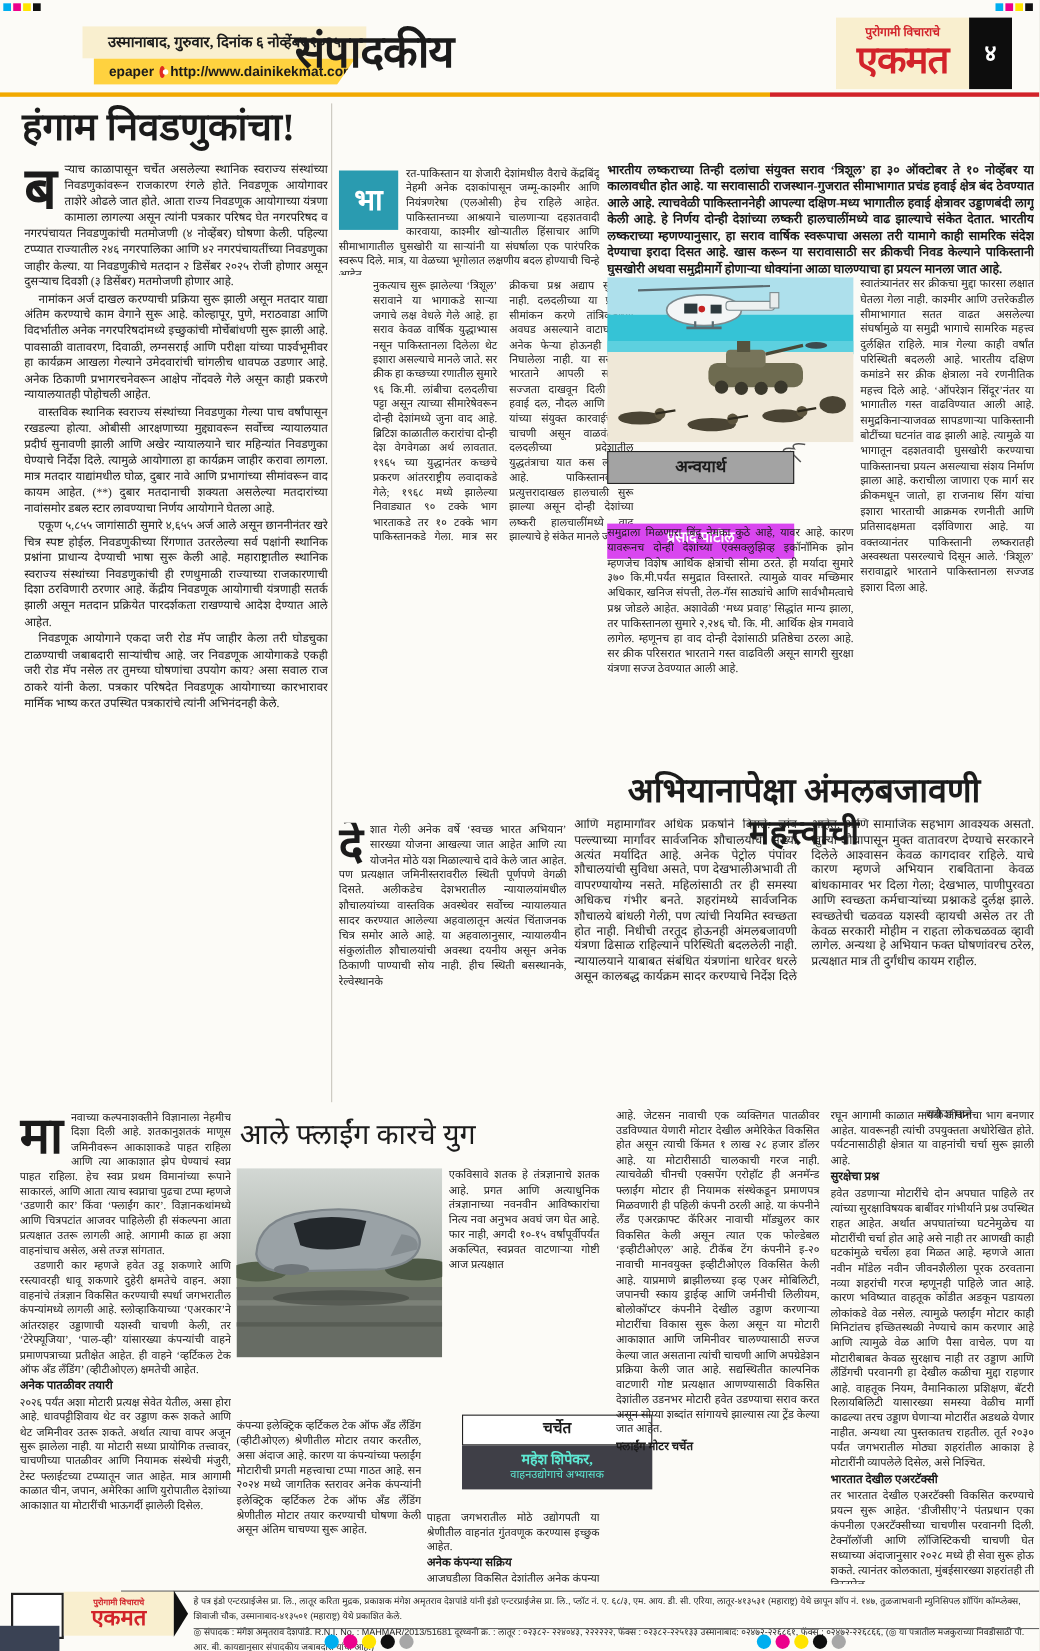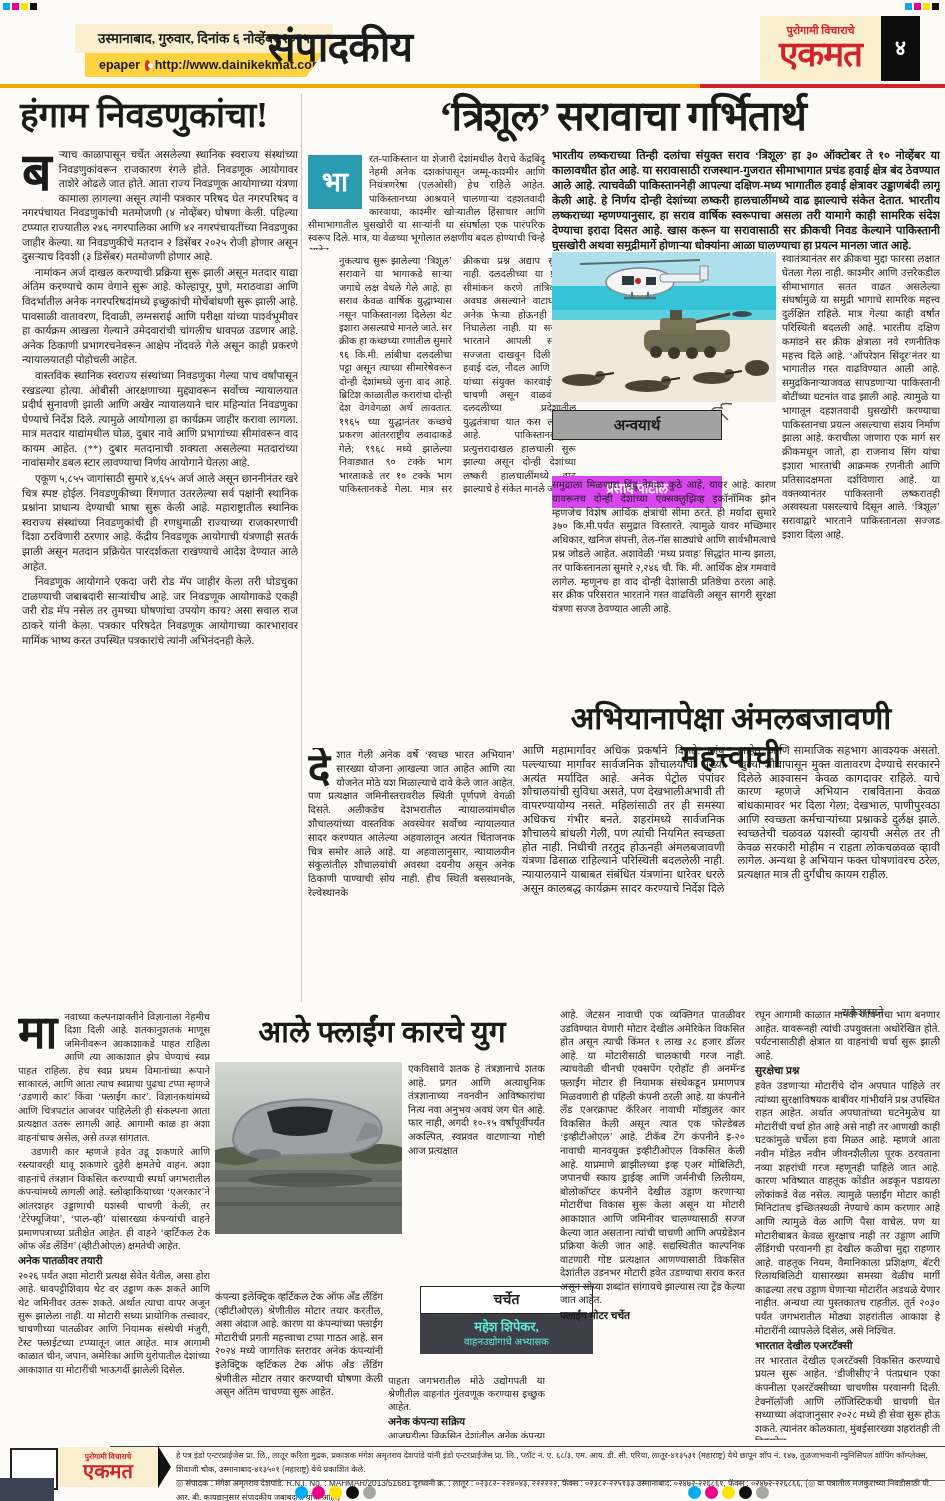--- a/index.html
+++ b/index.html
@@ -58,22 +58,22 @@
   
   .a3-left{left:308px;top:748px;width:207px;height:254px;font-size:10px;line-height:13.8px;}
   .a3-headline{left:522px;top:700px;width:418px;height:38px;font-size:31px;font-weight:bold;
                text-align:center;line-height:38px;}
   .a3-cols{left:522px;top:744px;width:418px;height:212px;font-size:11px;line-height:13.8px;
            column-count:2;column-gap:13px;}
   .a3-byline{left:782px;top:1004px;width:158px;text-align:center;font-size:11px;font-weight:normal;}
   
   .b-col1{left:18px;top:1010px;width:192px;height:428px;font-size:9.8px;line-height:13.4px;}
   .subhead{font-weight:bold;font-size:10.5px;text-indent:0;margin:2px 0 1px;}
-  .a5-headline{left:218px;top:1010px;width:328px;height:44px;font-size:30px;font-weight:bold;
-               text-align:center;line-height:44px;}
+  .a5-headline{left:218px;top:1010px;width:328px;height:44px;font-size:26px;font-weight:normal;
+               line-height:44px;}
   .photo2{left:215px;top:1062px;width:187px;height:172px;}
   .a5-intro{left:408px;top:1062px;width:137px;height:174px;font-size:10px;line-height:13.6px;}
   .a5-wide{left:215px;top:1240px;width:330px;height:46px;font-size:10px;line-height:13.6px;}
   .a5-left{left:215px;top:1290px;width:168px;height:148px;font-size:10px;line-height:13.6px;}
   .chbox{left:388px;top:1286px;width:173px;padding-left:32px;}
   .chbox-title{border:1.5px solid #222;background:#fff;font-size:14px;font-weight:bold;
                text-align:center;height:26px;line-height:26px;}
   .chbox-dark{background:#3f3f47;color:#5eead4;text-align:center;padding:4px 2px 5px;}
   .chbox-author{font-size:13px;font-weight:bold;line-height:17px;}
   .chbox-role{font-size:10px;line-height:14px;}
@@ -134,21 +134,20 @@
 
   <div class="abs a1-headline">हंगाम निवडणुकांचा!</div>
   <div class="abs a1-body jt">
     <div class="para noind"><span class="dc-plain">ब</span><span>ऱ्याच काळापासून चर्चेत असलेल्या स्थानिक स्वराज्य संस्थांच्या निवडणुकांवरून राजकारण रंगले होते. निवडणूक आयोगावर ताशेरे ओढले जात होते. आता राज्य निवडणूक आयोगाच्या यंत्रणा कामाला लागल्या असून त्यांनी पत्रकार परिषद घेत नगरपरिषद व नगरपंचायत निवडणुकांची मतमोजणी (४ नोव्हेंबर) घोषणा केली. पहिल्या टप्प्यात राज्यातील २४६ नगरपालिका आणि ४२ नगरपंचायतींच्या निवडणुका जाहीर केल्या. या निवडणुकीचे मतदान २ डिसेंबर २०२५ रोजी होणार असून दुसऱ्याच दिवशी (३ डिसेंबर) मतमोजणी होणार आहे.</span></div>
     <div class="para">नामांकन अर्ज दाखल करण्याची प्रक्रिया सुरू झाली असून मतदार याद्या अंतिम करण्याचे काम वेगाने सुरू आहे. कोल्हापूर, पुणे, मराठवाडा आणि विदर्भातील अनेक नगरपरिषदांमध्ये इच्छुकांची मोर्चेबांधणी सुरू झाली आहे. पावसाळी वातावरण, दिवाळी, लग्नसराई आणि परीक्षा यांच्या पार्श्वभूमीवर हा कार्यक्रम आखला गेल्याने उमेदवारांची चांगलीच धावपळ उडणार आहे. अनेक ठिकाणी प्रभागरचनेवरून आक्षेप नोंदवले गेले असून काही प्रकरणे न्यायालयातही पोहोचली आहेत.</div>
     <div class="para">वास्तविक स्थानिक स्वराज्य संस्थांच्या निवडणुका गेल्या पाच वर्षांपासून रखडल्या होत्या. ओबीसी आरक्षणाच्या मुद्द्यावरून सर्वोच्च न्यायालयात प्रदीर्घ सुनावणी झाली आणि अखेर न्यायालयाने चार महिन्यांत निवडणुका घेण्याचे निर्देश दिले. त्यामुळे आयोगाला हा कार्यक्रम जाहीर करावा लागला. मात्र मतदार याद्यांमधील घोळ, दुबार नावे आणि प्रभागांच्या सीमांवरून वाद कायम आहेत. (**) दुबार मतदानाची शक्यता असलेल्या मतदारांच्या नावांसमोर डबल स्टार लावण्याचा निर्णय आयोगाने घेतला आहे.</div>
     <div class="para">एकूण ५,८५५ जागांसाठी सुमारे ४,६५५ अर्ज आले असून छाननीनंतर खरे चित्र स्पष्ट होईल. निवडणुकीच्या रिंगणात उतरलेल्या सर्व पक्षांनी स्थानिक प्रश्नांना प्राधान्य देण्याची भाषा सुरू केली आहे. महाराष्ट्रातील स्थानिक स्वराज्य संस्थांच्या निवडणुकांची ही रणधुमाळी राज्याच्या राजकारणाची दिशा ठरविणारी ठरणार आहे. केंद्रीय निवडणूक आयोगाची यंत्रणाही सतर्क झाली असून मतदान प्रक्रियेत पारदर्शकता राखण्याचे आदेश देण्यात आले आहेत.</div>
     <div class="para">निवडणूक आयोगाने एकदा जरी रोड मॅप जाहीर केला तरी घोडचुका टाळण्याची जबाबदारी साऱ्यांचीच आहे. जर निवडणूक आयोगाकडे एकही जरी रोड मॅप नसेल तर तुमच्या घोषणांचा उपयोग काय? असा सवाल राज ठाकरे यांनी केला. पत्रकार परिषदेत निवडणूक आयोगाच्या कारभारावर मार्मिक भाष्य करत उपस्थित पत्रकारांचे त्यांनी अभिनंदनही केले.</div>
   </div>
 
-  <div class="abs a2-headline">‘त्रिशूल’ सरावाचा गर्भितार्थ</div>
   <div class="abs a2-open jt">
     <span class="dc-box">भा</span>
     <span>रत-पाकिस्तान या शेजारी देशांमधील वैराचे केंद्रबिंदू नेहमी अनेक दशकांपासून जम्मू-काश्मीर आणि नियंत्रणरेषा (एलओसी) हेच राहिले आहेत. पाकिस्तानच्या आश्रयाने चालणाऱ्या दहशतवादी कारवाया, काश्मीर खोऱ्यातील हिंसाचार आणि सीमाभागातील घुसखोरी या साऱ्यांनी या संघर्षाला एक पारंपरिक स्वरूप दिले. मात्र, या वेळच्या भूगोलात लक्षणीय बदल होण्याची चिन्हे आहेत.</span>
   </div>
   <div class="abs a2-lead jt">भारतीय लष्कराच्या तिन्ही दलांचा संयुक्त सराव ‘त्रिशूल’ हा ३० ऑक्टोबर ते १० नोव्हेंबर या कालावधीत होत आहे. या सरावासाठी राजस्थान-गुजरात सीमाभागात प्रचंड हवाई क्षेत्र बंद ठेवण्यात आले आहे. त्याचवेळी पाकिस्ताननेही आपल्या दक्षिण-मध्य भागातील हवाई क्षेत्रावर उड्डाणबंदी लागू केली आहे. हे निर्णय दोन्ही देशांच्या लष्करी हालचालींमध्ये वाढ झाल्याचे संकेत देतात. भारतीय लष्कराच्या म्हणण्यानुसार, हा सराव वार्षिक स्वरूपाचा असला तरी यामागे काही सामरिक संदेश देण्याचा इरादा दिसत आहे. खास करून या सरावासाठी सर क्रीकची निवड केल्याने पाकिस्तानी घुसखोरी अथवा समुद्रीमार्गे होणाऱ्या धोक्यांना आळा घालण्याचा हा प्रयत्न मानला जात आहे.</div>
   <div class="abs a2-colA jt">नुकत्याच सुरू झालेल्या ‘त्रिशूल’ सरावाने या भागाकडे साऱ्या जगाचे लक्ष वेधले गेले आहे. हा सराव केवळ वार्षिक युद्धाभ्यास नसून पाकिस्तानला दिलेला थेट इशारा असल्याचे मानले जाते. सर क्रीक हा कच्छच्या रणातील सुमारे ९६ कि.मी. लांबीचा दलदलीचा पट्टा असून त्याच्या सीमारेषेवरून दोन्ही देशांमध्ये जुना वाद आहे. ब्रिटिश काळातील करारांचा दोन्ही देश वेगवेगळा अर्थ लावतात. १९६५ च्या युद्धानंतर कच्छचे प्रकरण आंतरराष्ट्रीय लवादाकडे गेले; १९६८ मध्ये झालेल्या निवाड्यात ९० टक्के भाग भारताकडे तर १० टक्के भाग पाकिस्तानकडे गेला. मात्र सर क्रीकचा प्रश्न अद्याप सुटलेला नाही. दलदलीच्या या प्रदेशात सीमांकन करणे तांत्रिकदृष्ट्या अवघड असल्याने वाटाघाटींच्या अनेक फेऱ्या होऊनही तोडगा निघालेला नाही. या सरावातून भारताने आपली सामरिक सज्जता दाखवून दिली आहे. हवाई दल, नौदल आणि लष्कर यांच्या संयुक्त कारवाईची ही चाचणी असून वाळवंटी व दलदलीच्या प्रदेशातील युद्धतंत्राचा यात कस लागणार आहे. पाकिस्तानकडूनही प्रत्युत्तरादाखल हालचाली सुरू झाल्या असून दोन्ही देशांच्या लष्करी हालचालींमध्ये वाढ झाल्याचे हे संकेत मानले जातात.</div>
 
   <div class="abs photo1">
     <svg width="224" height="150" viewBox="0 0 224 150" xmlns="http://www.w3.org/2000/svg">
       <rect x="0" y="0" width="224" height="34" fill="#aee0ec"></rect>

